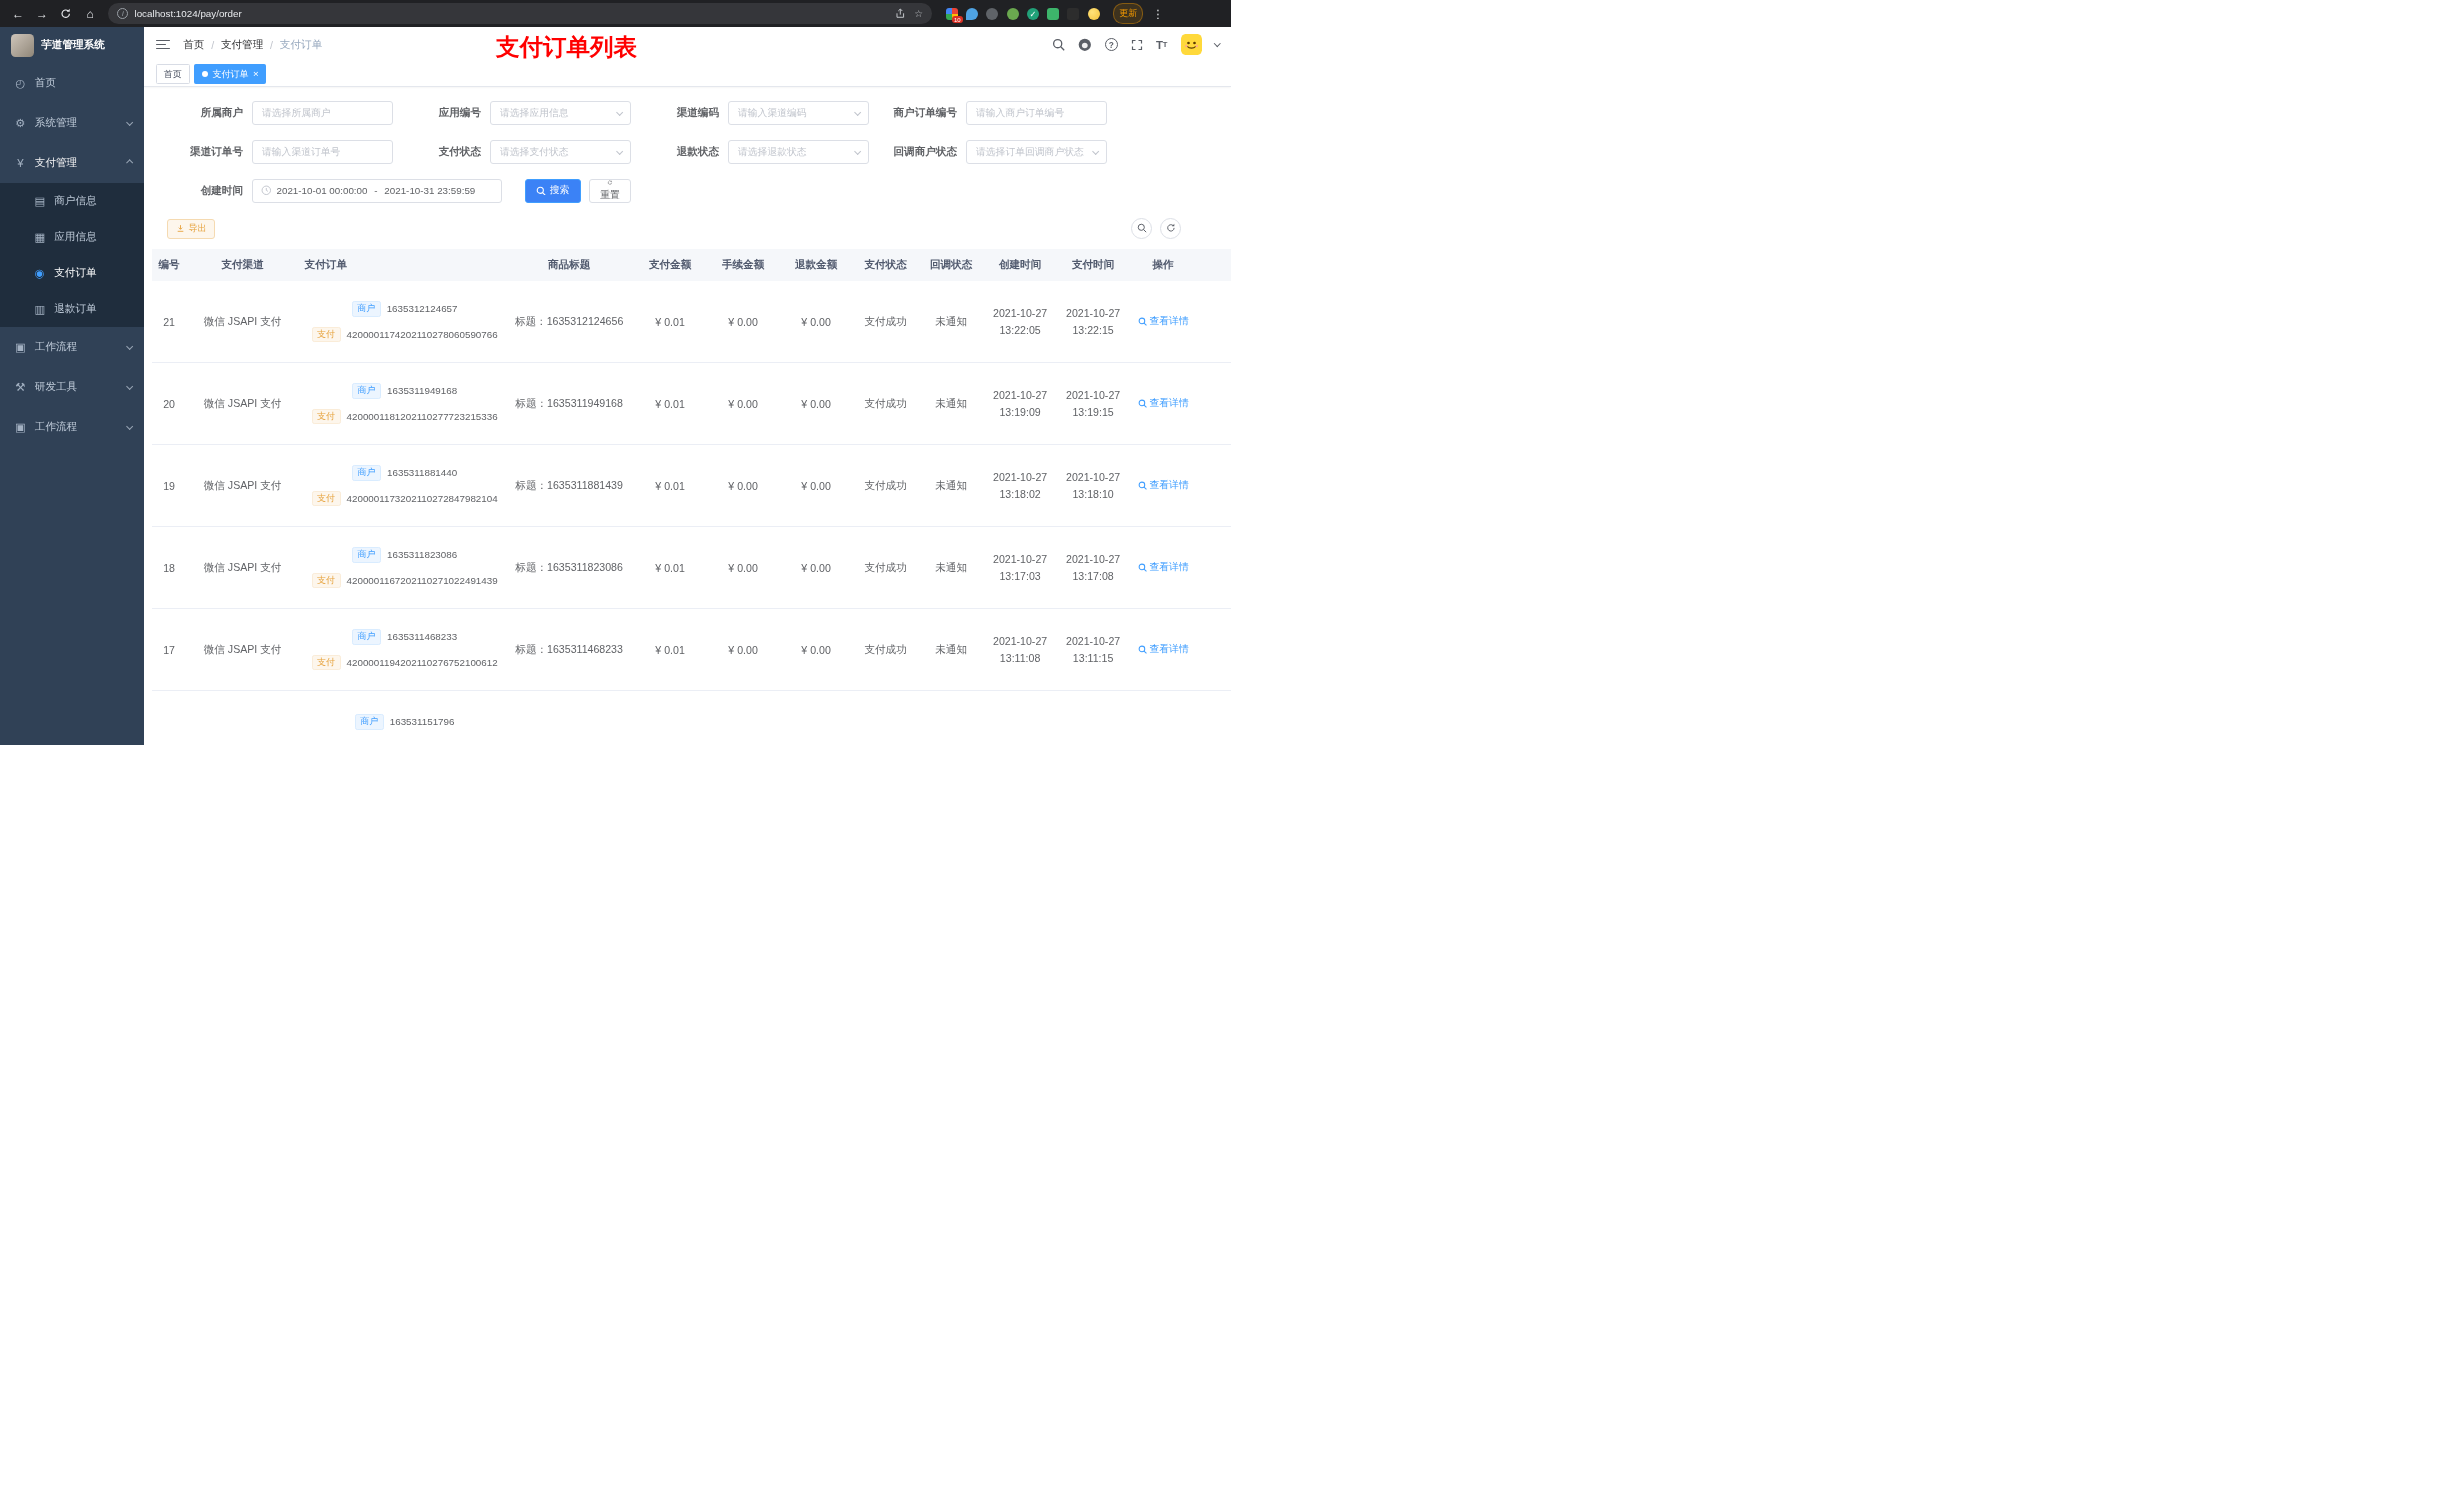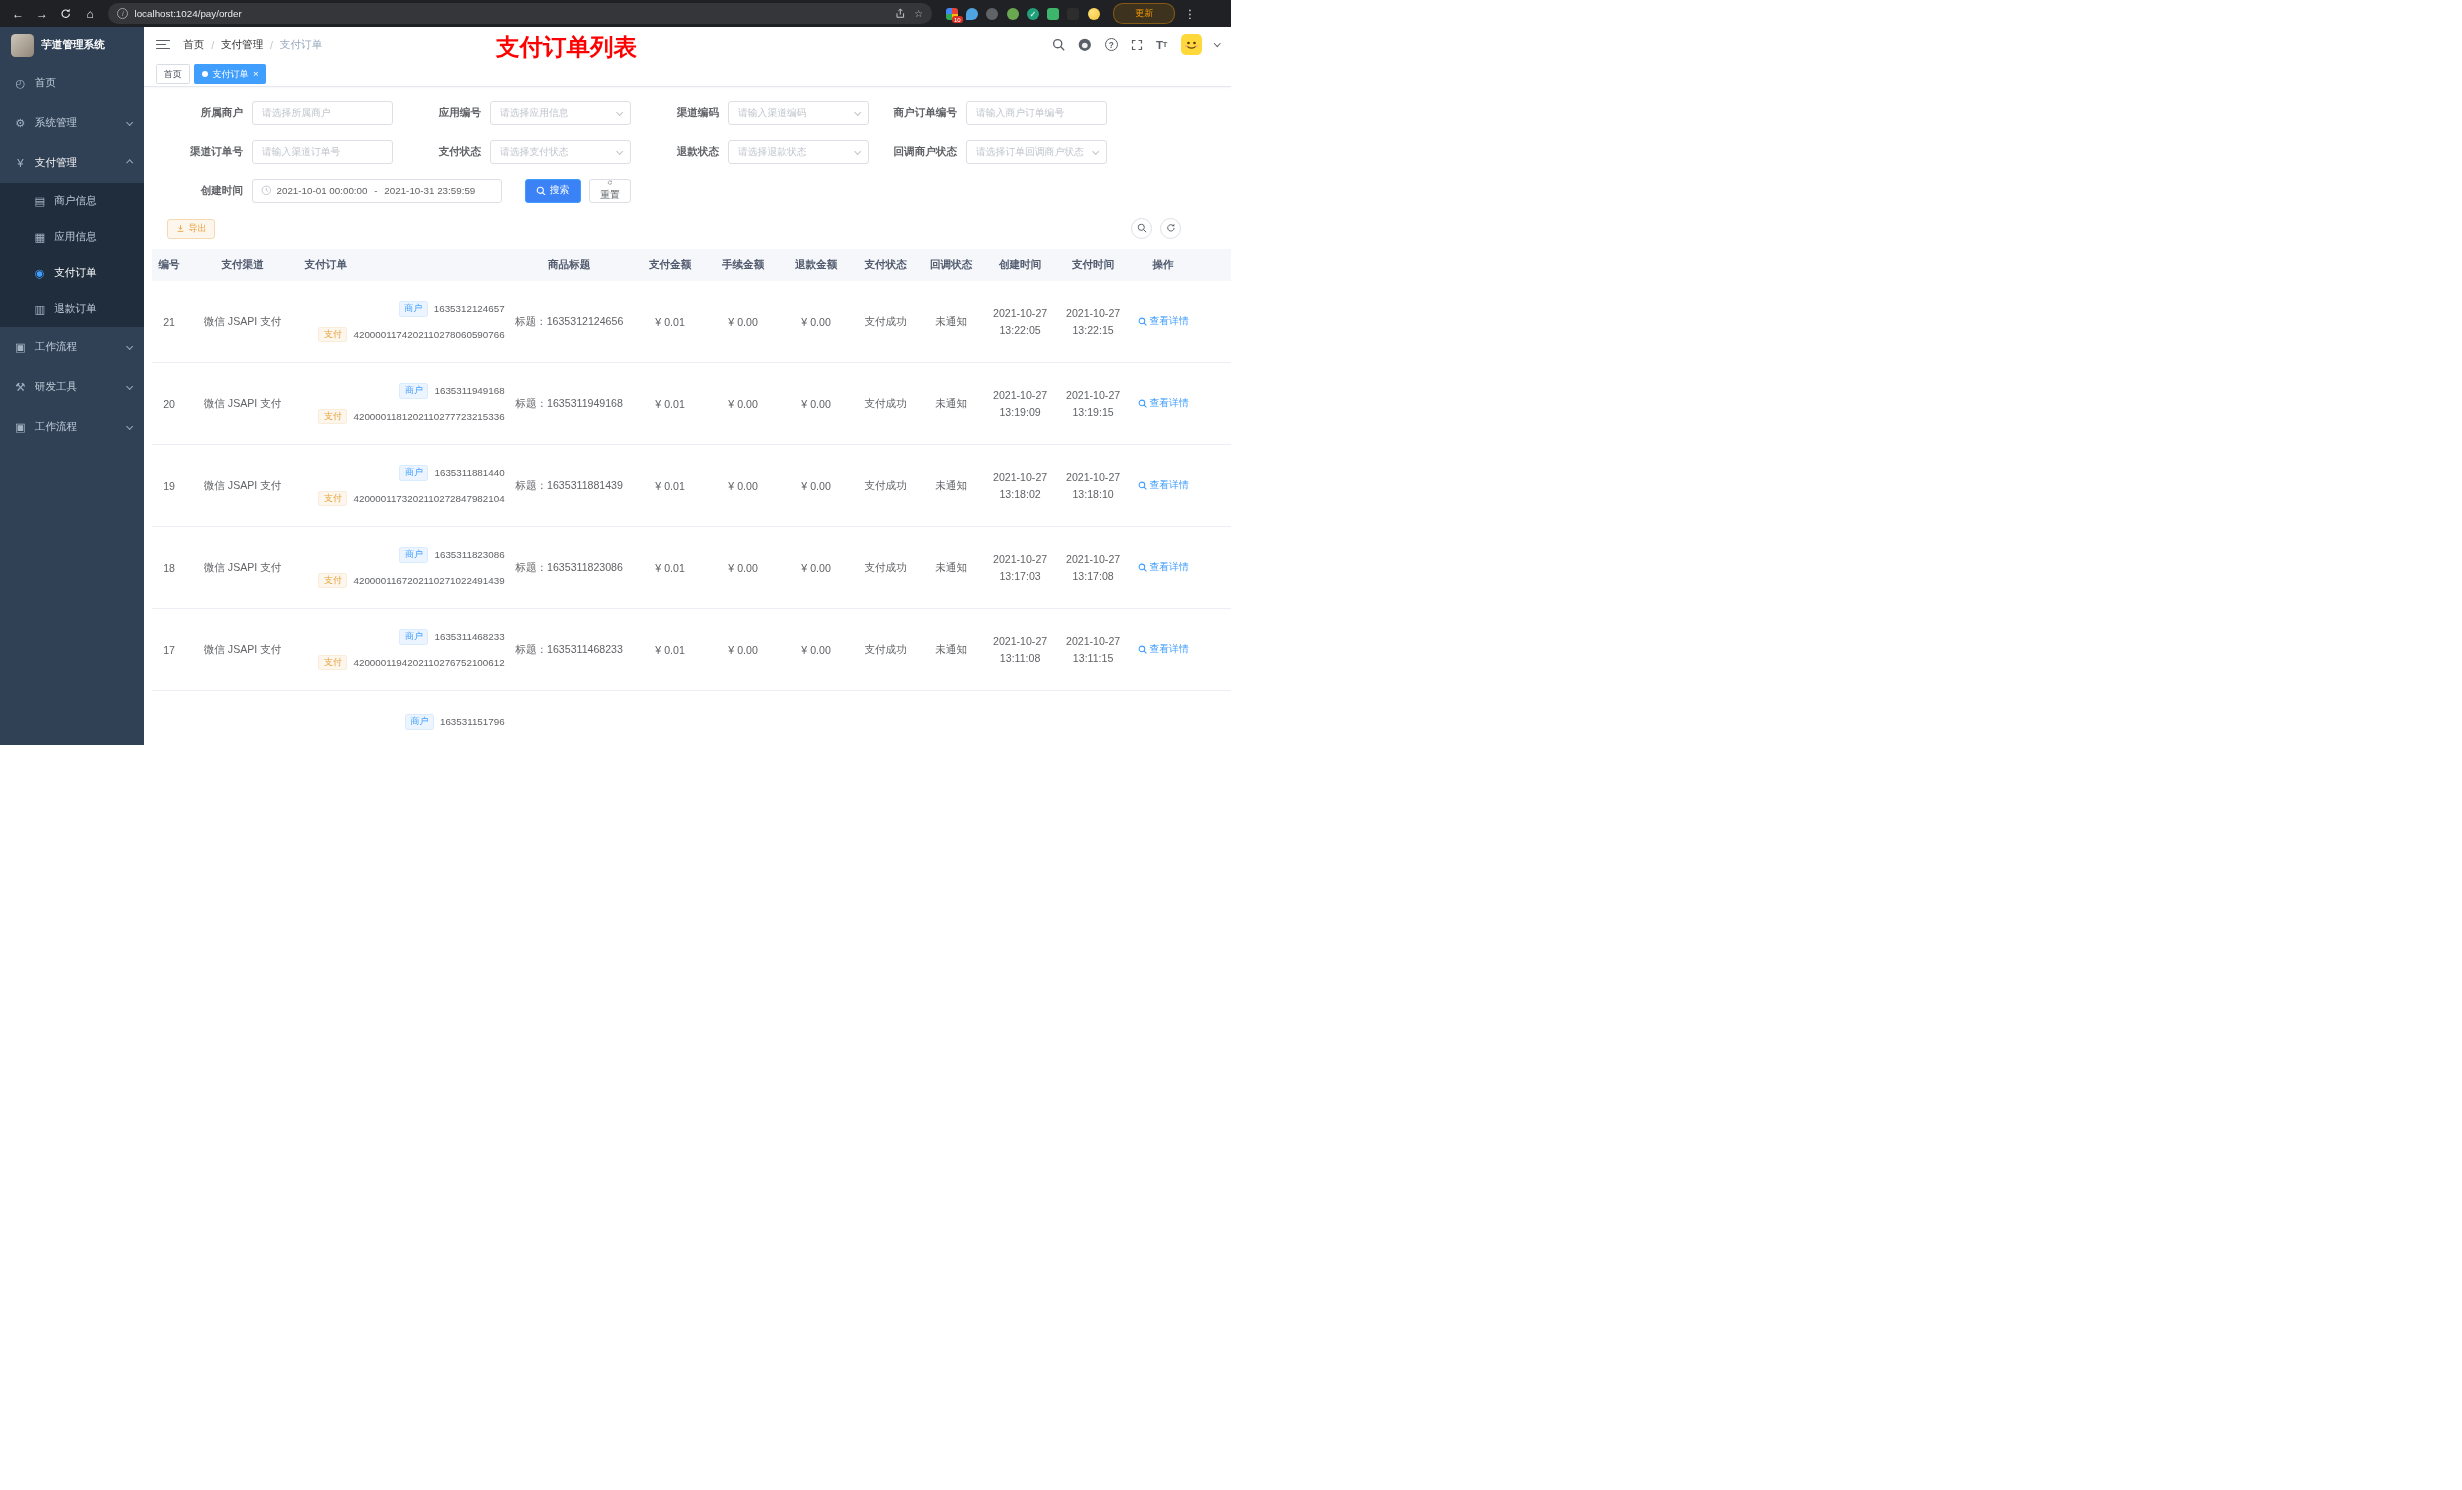--- a/index.html
+++ b/index.html
@@ -14,21 +14,21 @@
     display:flex; align-items:center; padding:0 9px; gap:6px; color:#e8eaed; font-size:9.8px; }
   .info-ico { width:11.4px; height:11.4px; border:1px solid #9aa0a6; border-radius:50%; color:#9aa0a6;
     font-size:7.6px; display:flex; align-items:center; justify-content:center; font-style:italic; }
   .pill-right { margin-left:auto; display:flex; align-items:center; gap:9px; color:#c4c7cb; }
   .ext-row { display:flex; align-items:center; gap:8.3px; margin-left:10.6px; }
   .ext-dot { width:12px; height:12px; border-radius:50%; position:relative; cursor:pointer; }
   .ext-badge { position:absolute; right:-5.3px; bottom:-3.8px; background:#d93025; color:#fff; font-size:6px;
     border-radius:3px; padding:0.8px 2.3px; line-height:1; }
   .ext-sq { border-radius:3px; }
   .update-btn { margin-left:10.6px; color:#f29900; background:rgba(242,153,0,.14); border:0.8px solid rgba(242,153,0,.4);
-    font-size:9px; padding:3px 21px; border-radius:9.8px; cursor:pointer; white-space:nowrap; }
+    font-size:9px; padding:3px 5px; border-radius:9.8px; cursor:pointer; white-space:nowrap; }
   .kebab { color:#e8eaed; font-size:11.4px; margin-left:6px; cursor:pointer; }
 
   
   .app { display:flex; height:718px; }
   .sidebar { width:144px; flex:0 0 144px; background:#304156; color:#bfcbd9; overflow:hidden; }
   .logo-row { height:36px; display:flex; align-items:center; padding-left:10.6px; gap:7.6px; }
   .logo-img { width:23px; height:23px; border-radius:4.5px; background:linear-gradient(135deg,#cfc6bb,#8f8678); }
   .logo-title { color:#fff; font-weight:bold; font-size:10.6px; }
   .menu-item { height:40px; display:flex; align-items:center; padding:0 12px 0 13.6px; gap:7.6px; font-size:10.6px; cursor:pointer; }
   .menu-item .mi-icon { width:13.6px; text-align:center; font-size:11.4px; color:#a3b1c2; }
@@ -96,21 +96,21 @@
     display:flex; align-items:center; justify-content:center; cursor:pointer; background:#fff; }
 
   
   .table { padding:0 0 0 7.6px; }
   .grid-cols { display:grid; grid-template-columns:35px 112px 206px 129px 73px 73px 73px 66px 65px 73px 73px 67px; }
   .thead { background:#f5f7fa; height:32px; }
   .th { display:flex; align-items:center; justify-content:center; font-size:10.6px; font-weight:bold; color:#515a6e; white-space:nowrap; }
   .th:nth-of-type(3) { justify-content:flex-start; padding-left:6px; }
   .tr { height:82px; border-bottom:0.8px solid #ebeef5; color:#606266; font-size:10.6px; }
   .td { display:flex; align-items:center; justify-content:center; text-align:center; overflow:hidden; white-space:nowrap; }
-  .td.order { flex-direction:column; align-items:flex-end; justify-content:center; gap:9.8px; padding-left:6px; }
+  .td.order { flex-direction:column; align-items:center; justify-content:center; gap:9.8px; padding-left:6px; }
   .order-line { display:flex; align-items:center; gap:6px; font-size:9.8px; }
   .tag { font-size:9px; padding:2.3px 4.5px; border-radius:2.3px; line-height:1; }
   .tag.blue { background:#ecf5ff; color:#409eff; border:0.8px solid #d9ecff; }
   .tag.orange { background:#fdf6ec; color:#e6a23c; border:0.8px solid #faecd8; }
   .td.time { flex-direction:column; line-height:1.55; }
   .link { color:#409eff; display:inline-flex; align-items:center; gap:3px; font-size:9.8px; cursor:pointer; }
   .tr.partial { border-bottom:none; }
   .tr.partial .td.order { justify-content:flex-start; padding-top:23px; }
   svg { display:block; }
 </style>

